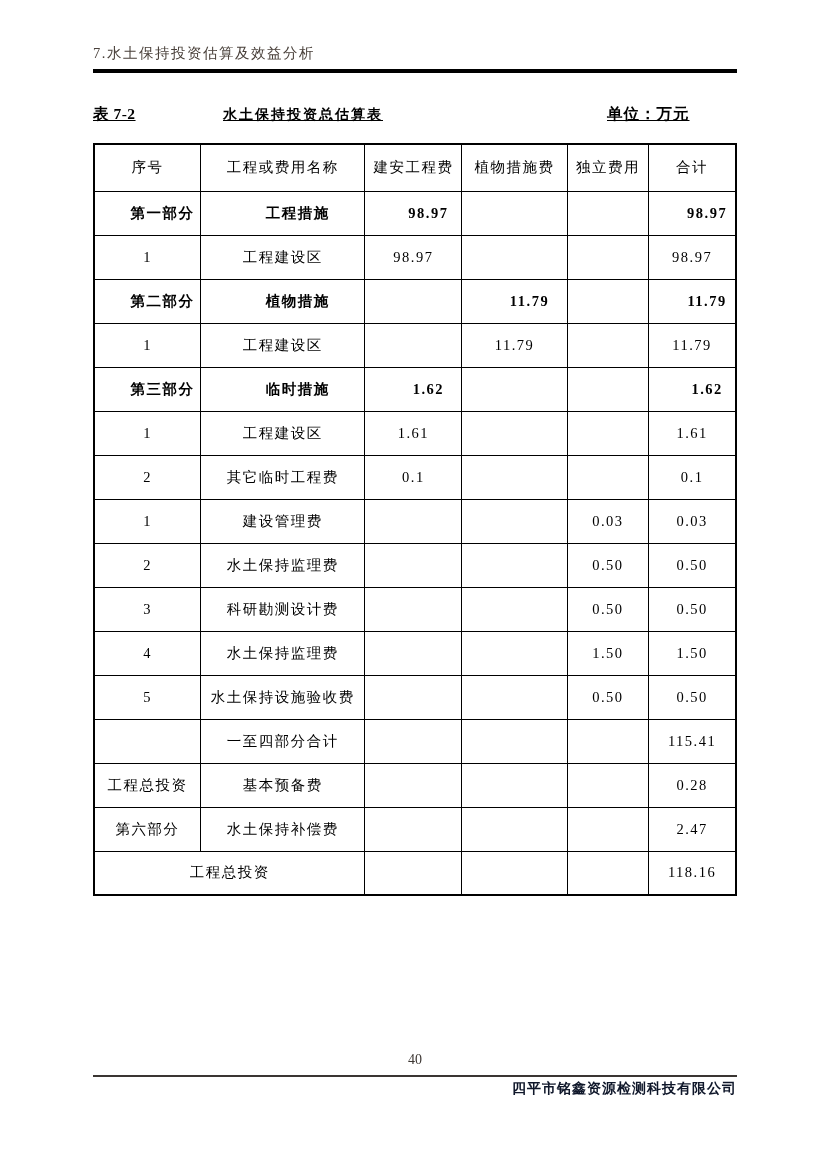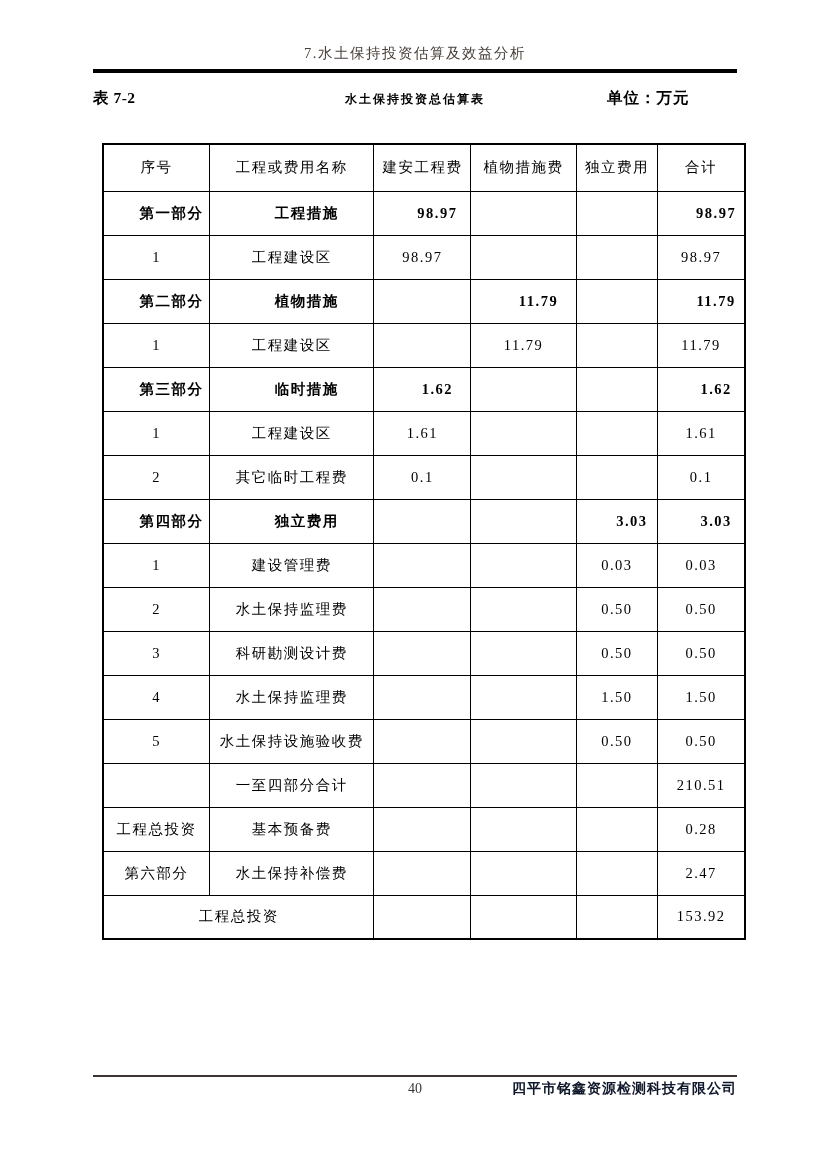--- a/index.html
+++ b/index.html
@@ -8,42 +8,41 @@
     position:relative;
     width:827px; height:1169px;
     background:#ffffff;
     font-family:"Liberation Serif","DejaVu Serif",serif;
     color:#000000;
     overflow:hidden;
   }
   
   .doc-header-title {
     position:absolute; top:44px; left:93px; width:644px;
-    text-align:center;
     font-size:14.5px; letter-spacing:1.5px;
     color:#49403a;
   }
   .header-rule {
     position:absolute; top:69px; left:93px; width:644px;
     height:2px;
     border-top:3px solid #000;
     border-bottom:1px solid #000;
   }
   
   .caption {
-    position:absolute; top:88px; left:93px; width:644px;
+    position:absolute; top:104px; left:93px; width:644px;
     display:flex; align-items:baseline;
-    font-size:16px; font-weight:bold;
+    font-size:16px; font-weight:bold;text-decoration:underline;
   }
   .caption-left  { width:130px; text-align:left;  font-size:15.5px; letter-spacing:0.5px; }
-  .caption-center{ flex:1; text-align:center; font-size:12px; letter-spacing:2px; }
+  .caption-center{ flex:1; font-size:14px; letter-spacing:2px; }
   .caption-right { width:130px; font-size:15.5px; letter-spacing:1px; }
   
   table.invest {
-    position:absolute; top:143px; left:102px; width:644px;
+    position:absolute; top:143px; left:93px; width:644px;
     border-collapse:collapse; table-layout:fixed;
     border:2px solid #000;
   }
   table.invest th, table.invest td {
     border:1px solid #000;
     text-align:center; vertical-align:middle;
     font-size:14.5px; font-weight:normal;
     letter-spacing:1.5px;
     padding:0;
     overflow:hidden; white-space:nowrap;
@@ -51,21 +50,21 @@
   table.invest thead tr { height:47px; }
   table.invest tbody tr { height:44px; }
   tr.bold-row td { font-weight:bold;padding-left:30px; }
   td.bold-cell   { font-weight:bold; }
   
   .footer-rule {
     position:absolute; top:1075px; left:93px; width:644px;
     border-top:2px solid #3a3532;
   }
   .footer-page {
-    position:absolute; top:1081px; left:93px; width:644px;
+    position:absolute; top:1052px; left:93px; width:644px;
     text-align:center; font-size:14px; color:#3d3733;
   }
   .footer-company {
     position:absolute; top:1080px; right:90px;
     font-size:14px; font-weight:bold; letter-spacing:1px;
     color:#0f172a;
   }
 </style>
 </head>
 <body>
@@ -151,28 +150,20 @@
           <td>1.61</td>
         </tr>
         <tr>
           <td>2</td>
           <td>其它临时工程费</td>
           <td>0.1</td>
           <td></td>
           <td></td>
           <td>0.1</td>
         </tr>
-        <tr class="bold-row">
-          <td>第四部分</td>
-          <td>独立费用</td>
-          <td></td>
-          <td></td>
-          <td>3.03</td>
-          <td>3.03</td>
-        </tr>
         <tr>
           <td>1</td>
           <td>建设管理费</td>
           <td></td>
           <td></td>
           <td>0.03</td>
           <td>0.03</td>
         </tr>
         <tr>
           <td>2</td>
@@ -205,21 +196,21 @@
           <td></td>
           <td>0.50</td>
           <td>0.50</td>
         </tr>
         <tr>
           <td></td>
           <td>一至四部分合计</td>
           <td></td>
           <td></td>
           <td></td>
-          <td>210.51</td>
+          <td>115.41</td>
         </tr>
         <tr>
           <td class="bold-cell">工程总投资</td>
           <td>基本预备费</td>
           <td></td>
           <td></td>
           <td></td>
           <td>0.28</td>
         </tr>
         <tr>
@@ -228,21 +219,21 @@
           <td></td>
           <td></td>
           <td></td>
           <td>2.47</td>
         </tr>
         <tr>
           <td colspan="2">工程总投资</td>
           <td></td>
           <td></td>
           <td></td>
-          <td>153.92</td>
+          <td>118.16</td>
         </tr>
       </tbody>
   </table>
 
   <div class="footer-rule"></div>
   <div class="footer-page">40</div>
   <div class="footer-company">四平市铭鑫资源检测科技有限公司</div>
 
 </div>
 

